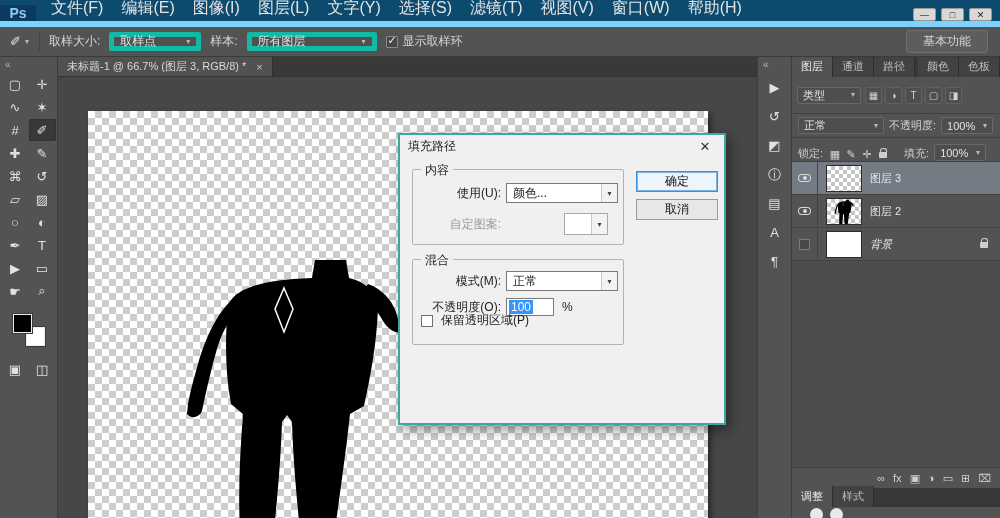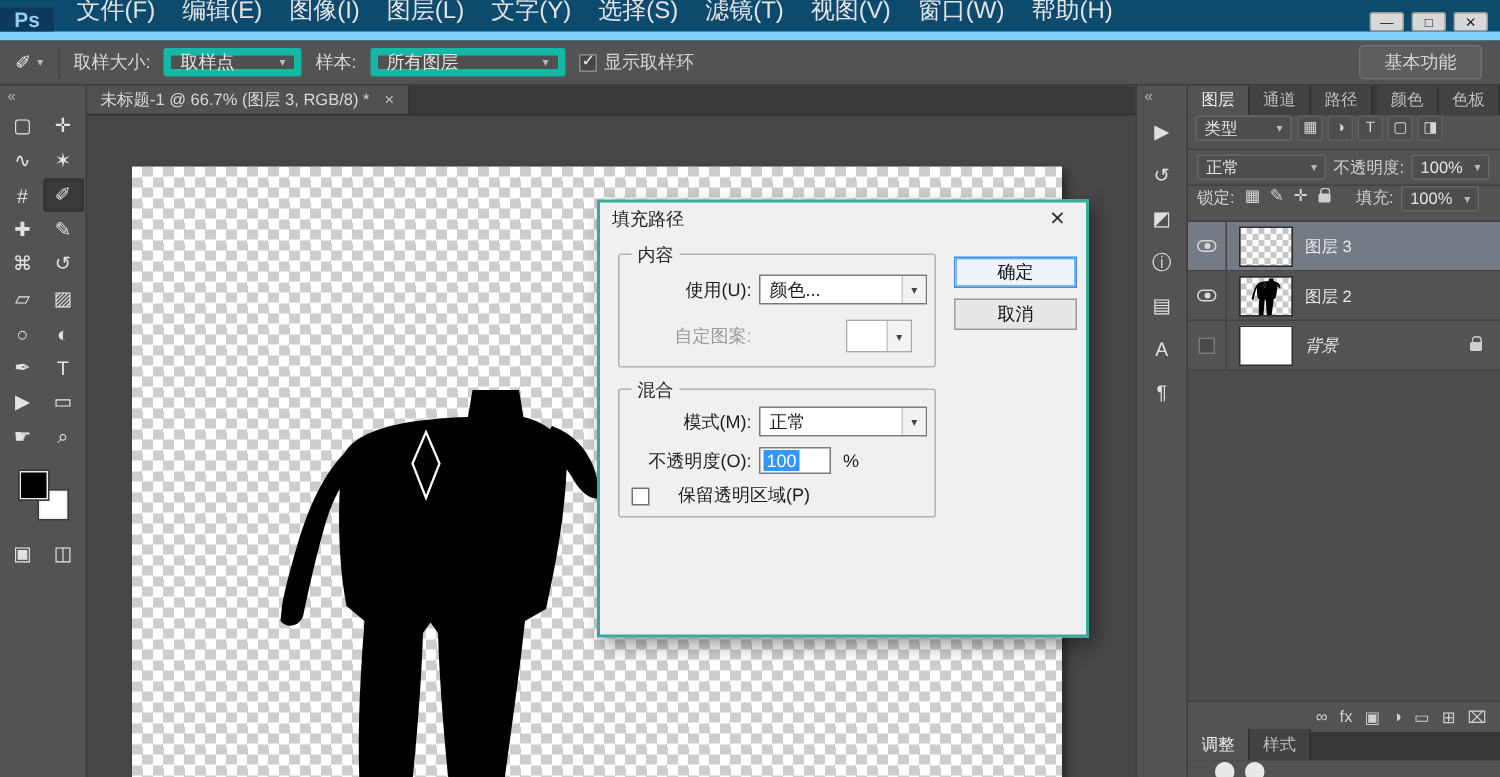--- a/index.html
+++ b/index.html
@@ -71,26 +71,26 @@
   .dockstrip{position:absolute;top:57px;right:208px;width:35px;bottom:0;background:#535353;border-left:1px solid #3c3c3c;border-right:1px solid #3c3c3c;display:flex;flex-direction:column;align-items:center;z-index:4}
   .dock-collapse{align-self:flex-start;height:16px;font-size:10px;color:#b5b5b5;padding:2px 0 0 5px}
   .dock-icon{width:25px;height:25px;margin:2px 0;display:flex;align-items:center;justify-content:center;color:#e0e0e0;font-size:13px;border-radius:2px}
 
   
   .panel{position:absolute;top:57px;right:0;width:208px;bottom:0;background:#4c4c4c;display:flex;flex-direction:column;z-index:4}
   .panel-tabs{height:20px;background:#383838;display:flex;align-items:flex-end;overflow:hidden}
   .ptab{padding:3px 9px 3px;font-size:11px;background:#424242;color:#bdbdbd;border-right:1px solid #2e2e2e;white-space:nowrap}
   .ptab.active{background:#535353;color:#ececec}
   .ptab-gap{width:12px}
-  .filter-row{height:23px;background:#535353;display:flex;gap:4px;padding:0 5px;border-bottom:1px solid #404040}
+  .filter-row{height:37px;background:#535353;display:flex;align-items:center;gap:4px;padding:0 5px;border-bottom:1px solid #404040}
   .mini-select{display:flex;align-items:center;justify-content:space-between;gap:6px;background:#4e4e4e;border:1px solid #686868;border-radius:2px;height:17px;padding:0 5px;font-size:11px;color:#e3e3e3;white-space:nowrap}
   .f-icon{width:17px;height:17px;border:1px solid #616161;border-radius:2px;display:flex;align-items:center;justify-content:center;font-size:10px;color:#d5d5d5;background:#4e4e4e}
   .blend-row{height:24px;display:flex;align-items:center;gap:5px;padding:0 6px;background:#535353;border-bottom:1px solid #404040}
   .small-label{font-size:11px;color:#cfcfcf;white-space:nowrap}
-  .lock-row{height:24px;display:flex;align-items:flex-start;gap:5px;padding:0 6px;background:#535353;border-bottom:1px solid #404040}
+  .lock-row{height:24px;display:flex;align-items:flex-end;gap:5px;padding:0 6px;background:#535353;border-bottom:1px solid #404040}
   .lk-icon{font-size:11px;color:#d5d5d5;width:14px;text-align:center}
   .layers{flex:1;background:#4c4c4c;overflow:hidden}
   .layer-row{height:33px;display:flex;align-items:center;border-bottom:1px solid #434343;background:#535353}
   .layer-row.selected{background:#757b84}
   .eye-well{width:26px;height:100%;display:flex;align-items:center;justify-content:center;border-right:1px solid #434343;flex:none}
   .eye{display:inline-block;width:13px;height:8px;border:1px solid #dadada;border-radius:60%/100%;position:relative}
   .eye::after{content:"";position:absolute;left:50%;top:50%;transform:translate(-50%,-50%);width:4px;height:4px;background:#dadada;border-radius:50%}
   .eye-empty{width:11px;height:11px;border:1px solid #7b7b7b;background:#494949}
   .thumb{width:36px;height:27px;margin:0 8px;border:1px solid #2d2d2d;background:#fff;position:relative;flex:none;overflow:hidden}
   .thumb.checker{background:conic-gradient(#c6c6c6 25%,#fff 0 50%,#c6c6c6 0 75%,#fff 0);background-size:8px 8px}
@@ -298,21 +298,21 @@
             <span class="caret-box">▾</span>
           </div>
         </div>
         <div class="dlg-row" style="top:38px">
           <span class="dlg-label">不透明度(O):</span>
           <span class="dlg-input">
               <span class="sel">100</span>
             </span>
           <span style="margin-left:8px">%</span>
         </div>
-        <div class="dlg-row" style="top:62px;padding-left:8px;gap:19px">
+        <div class="dlg-row" style="top:52px;padding-left:8px;gap:8px">
           <span class="lt-checkbox"></span>
           <span>保留透明区域(P)</span>
         </div>
       </div>
 
 
     </div>
   </div>
 
   <div class="dockstrip">

